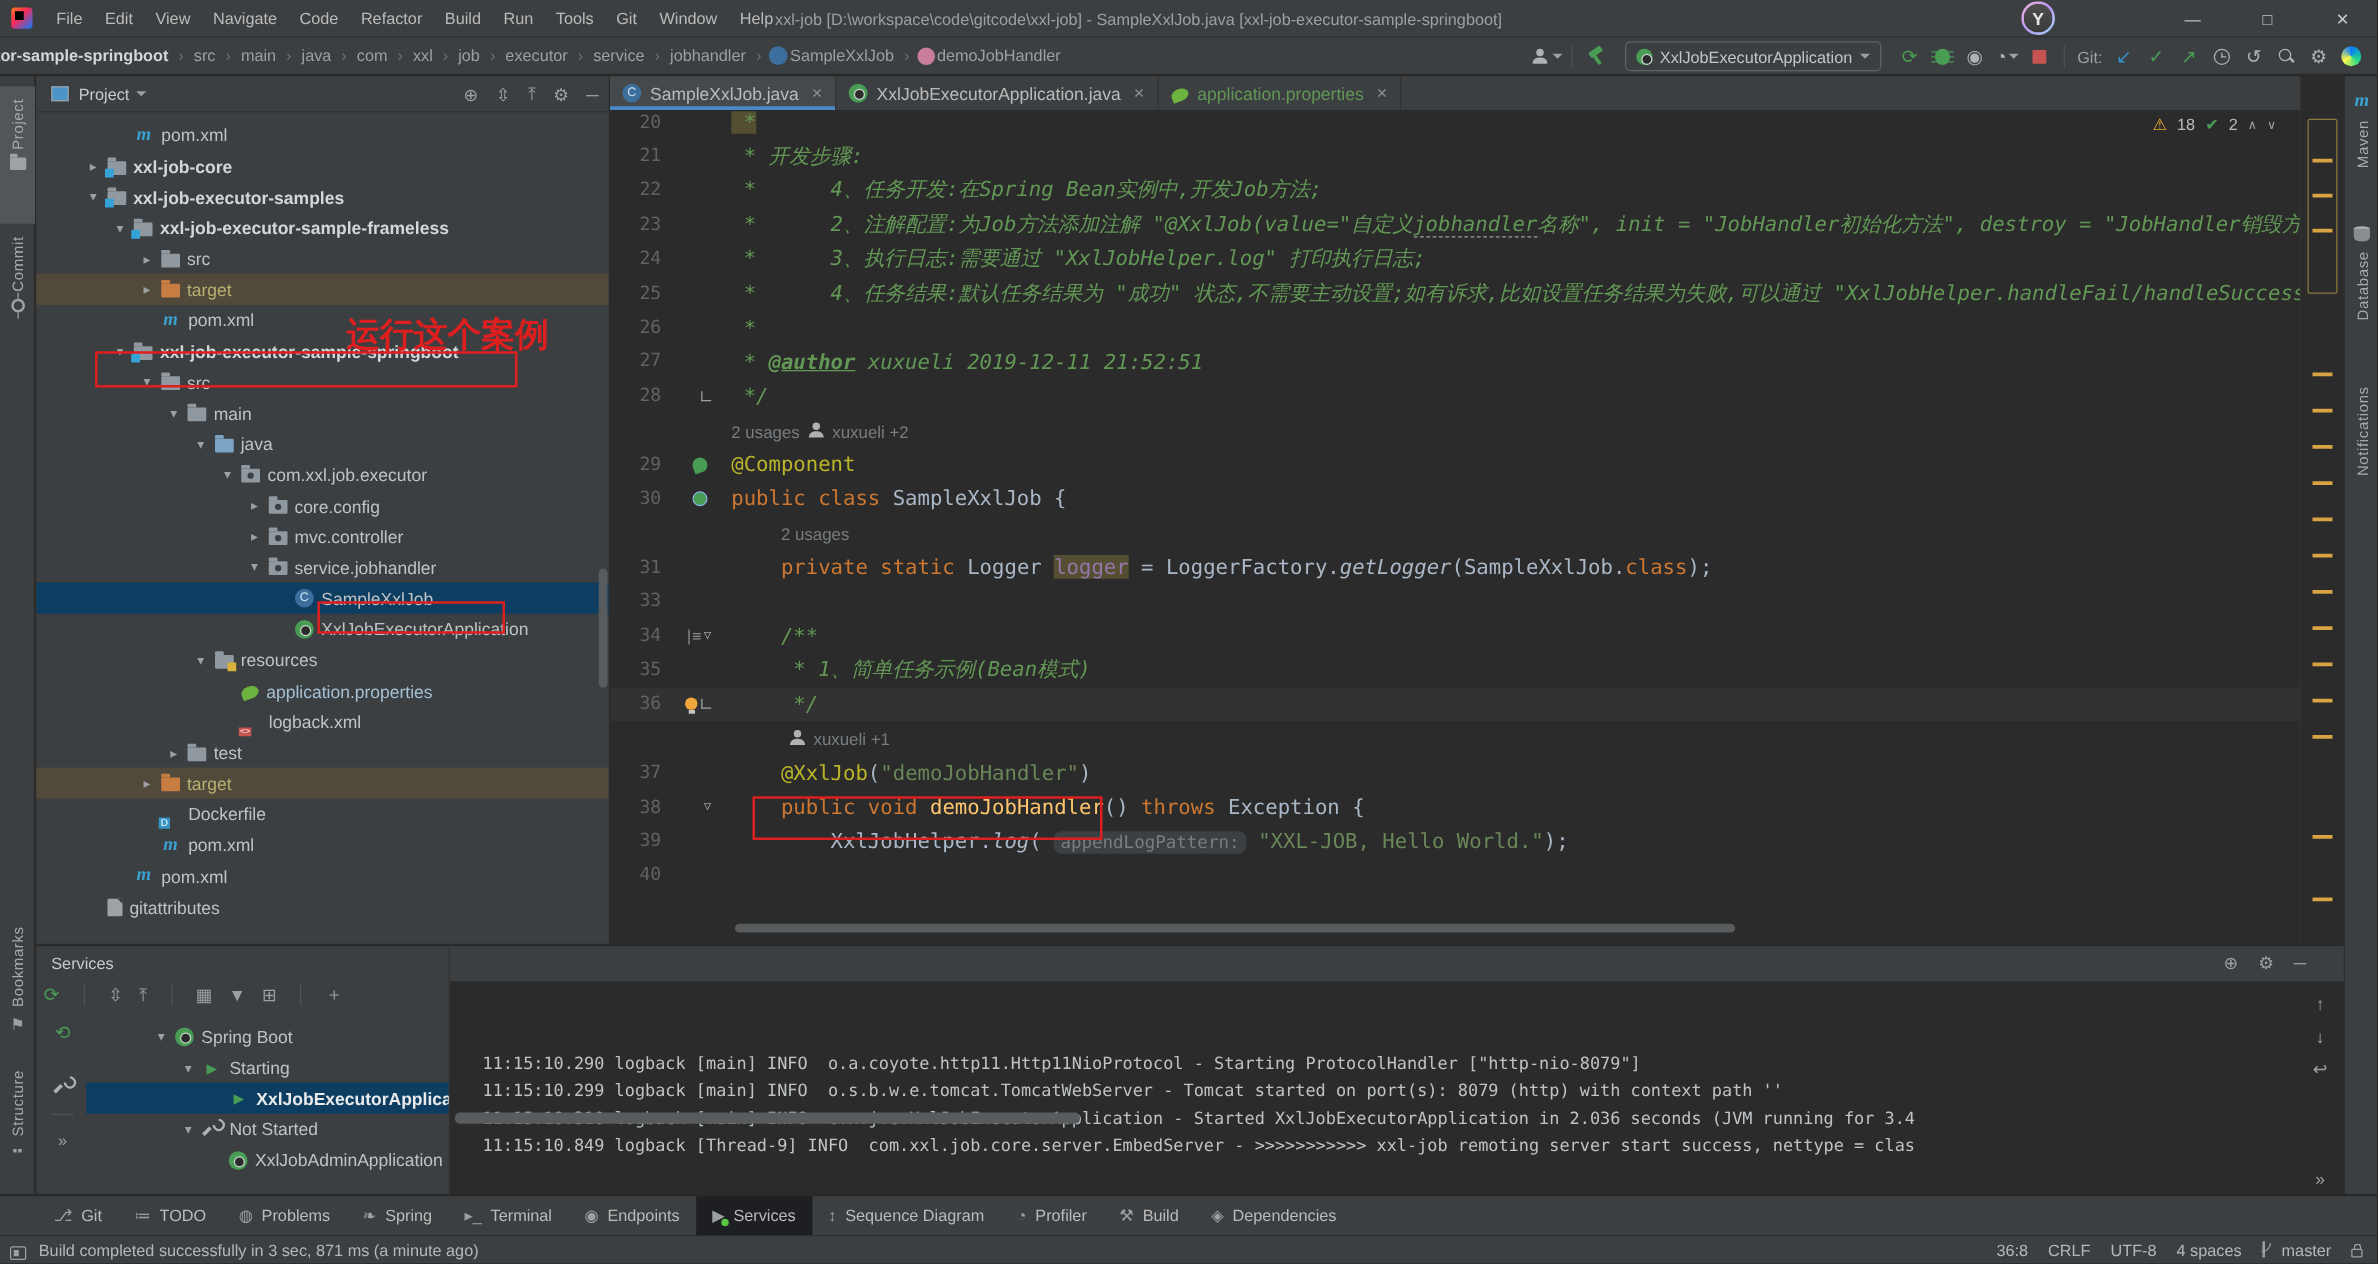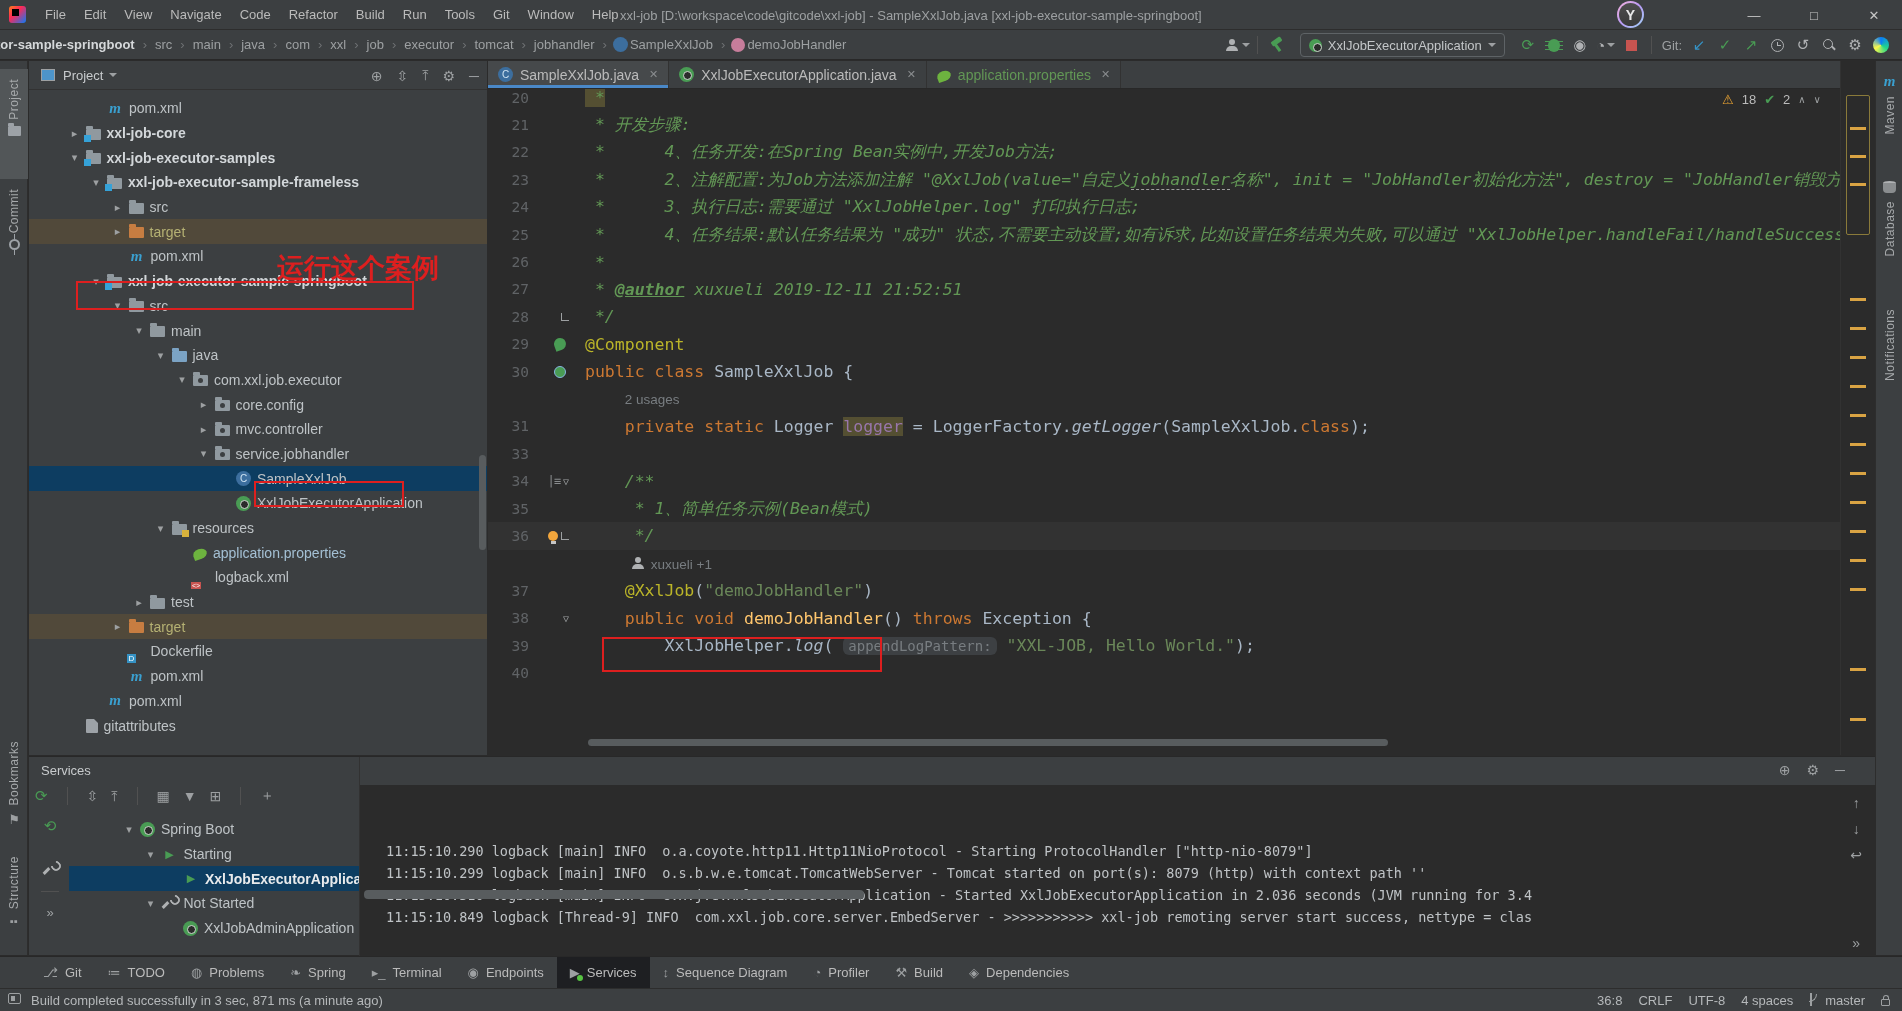--- a/index.html
+++ b/index.html
@@ -186,21 +186,21 @@
   #console-side { position:absolute; right:14px; top:10px; display:flex; flex-direction:column; gap:10px; color:#9da0a2; font-size:14px; align-items:center; }
 
   
   #toolbar-bottom { position:absolute; left:0; top:956px; width:1902px; height:32px; background:#3c3f41; border-top:1px solid #282828; display:flex; align-items:center; padding-left:30px; }
   .tw-item { display:flex; align-items:center; gap:7px; padding:0 13px; height:32px; color:#bbbbbb; }
   .tw-item.active { background:#1e1f22; }
   .tw-ic { color:#9da0a2; font-size:13px; position:relative; }
   .tw-item.active .tw-ic::after { content:""; position:absolute; right:-3px; bottom:-1px; width:6px; height:6px; border-radius:50%; background:#57c442; }
 
   #statusbar { position:absolute; left:0; top:988px; width:1902px; height:23px; background:#3c3f41; border-top:1px solid #2d2d2d; display:flex; align-items:center; color:#b5b8ba; }
-  #status-left { display:flex; align-items:flex-start; gap:10px; padding-left:8px; }
+  #status-left { display:flex; align-items:flex-end; gap:10px; padding-left:8px; }
   .i-layout { width:13px; height:11px; border:1.5px solid #9da0a2; border-radius:2px; position:relative; }
   .i-layout::after { content:""; position:absolute; left:2px; top:2px; width:4px; height:5px; background:#9da0a2; }
   #status-right { position:absolute; right:12px; display:flex; align-items:center; gap:16px; }
   .i-lock { width:9px; height:7px; border:1.5px solid #9da0a2; border-radius:1px; position:relative; margin-top:4px; }
   .i-lock::before { content:""; position:absolute; left:1px; top:-5px; width:4px; height:4px; border:1.5px solid #9da0a2; border-bottom:none; border-radius:4px 4px 0 0; }
   .i-branch { position:relative; width:10px; height:13px; }
   .i-branch::before { content:""; position:absolute; left:1px; top:0; width:1.5px; height:13px; background:#9da0a2; }
   .i-branch::after { content:""; position:absolute; left:0px; top:1px; width:7px; height:7px; border:1.5px solid #9da0a2; border-left:none; border-top:none; border-radius:0 0 8px 0; }
 
   
@@ -266,21 +266,21 @@
         <div class="crumb">
 
           <span class="lbl">job</span>
         </div>
         <div class="crumb">
 
           <span class="lbl">executor</span>
         </div>
         <div class="crumb">
 
-          <span class="lbl">tomcat</span>
+          <span class="lbl">service</span>
         </div>
         <div class="crumb">
 
           <span class="lbl">jobhandler</span>
         </div>
         <div class="crumb">
           <span class="tico i-class">
             <i></i>
           </span>
           <span class="lbl">SampleXxlJob</span>
@@ -639,20 +639,27 @@
           <span class="src"><span class="tk-cmt"> * </span><span class="tk-tag">@author</span><span class="tk-cmt"> xuxueli 2019-12-11 21:52:51</span></span>
         </div>
         <div class="cline">
           <span class="num">28</span>
           <span class="gut">
             <span></span><span class="g-fend"></span>
           </span>
           <span class="src"><span class="tk-cmt"> */</span></span>
         </div>
         <div class="cline">
+          <span class="num"></span>
+          <span class="gut">
+            <span></span><span></span>
+          </span>
+          <span class="src"><span class="tk-usage">2 usages</span><span class="i-person" style="margin: 0px 6px;"></span><span class="tk-usage">xuxueli +2</span></span>
+        </div>
+        <div class="cline">
           <span class="num">29</span>
           <span class="gut">
             <span class="g-sbean"></span><span></span>
           </span>
           <span class="src"><span class="tk-ann">@Component</span></span>
         </div>
         <div class="cline">
           <span class="num">30</span>
           <span class="gut">
             <span class="g-sbean2"></span><span></span>

